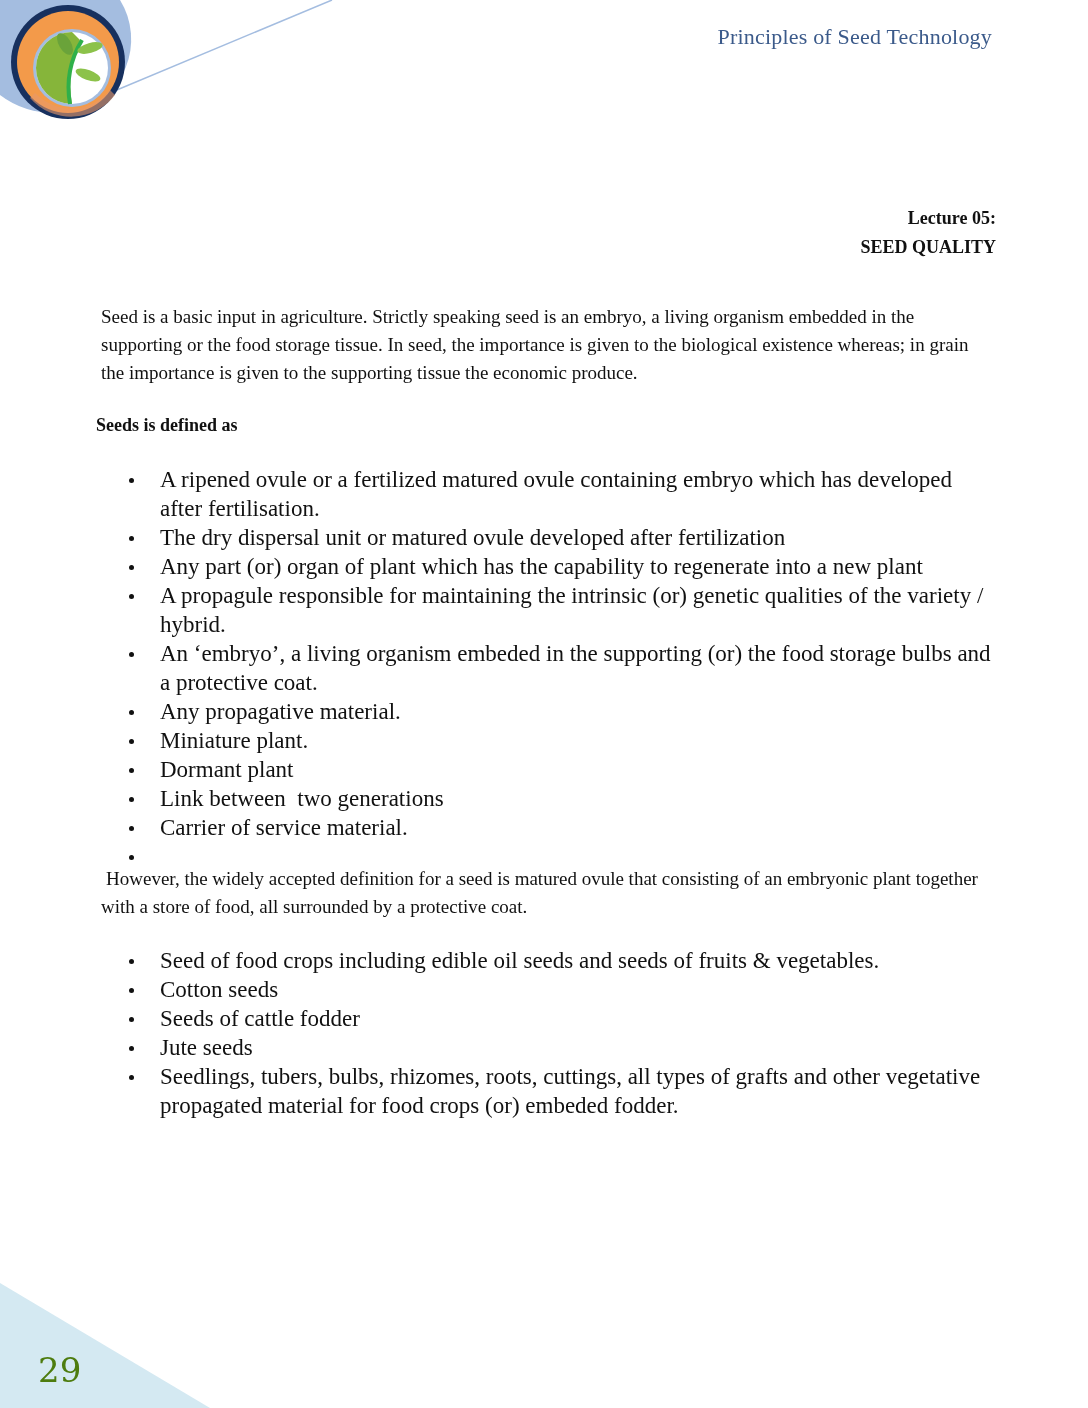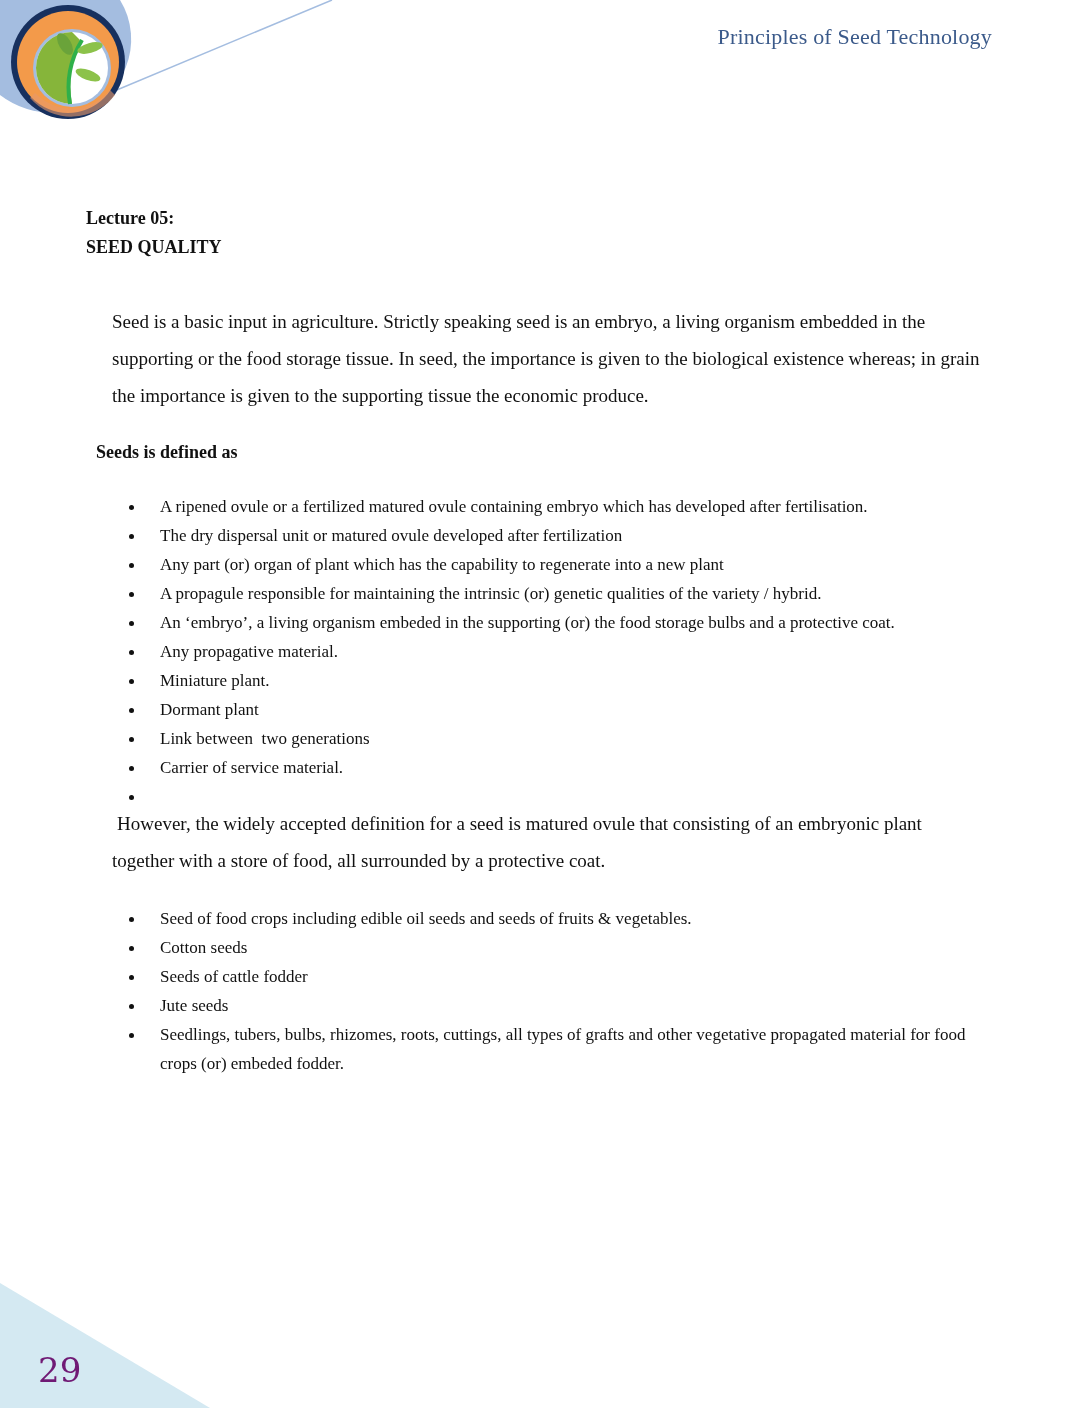--- a/index.html
+++ b/index.html
@@ -7,35 +7,35 @@
       width: 1088px; height: 1408px; position: relative; overflow: hidden;
       background: #ffffff; color: #111;
       font-family: "Liberation Serif", "DejaVu Serif", serif;
     }
     .logo-area { position: absolute; left: 0; top: 0; width: 340px; height: 130px; }
     .header-title {
       position: absolute; right: 96px; top: 24px;
       color: #3b5a8a; font-size: 22px; letter-spacing: 0.2px;
     }
     .content { position: absolute; left: 96px; top: 204px; width: 900px; }
-    .lecture-head { text-align: left; font-weight: bold; font-size: 18px; line-height: 29px; margin-left: -10px; }
-    p.body { font-size: 19px; line-height: 37px; margin: 16px; font-family: Liberation Serif, serif; }
+    .lecture-head { text-align: right; font-weight: bold; font-size: 18px; line-height: 29px; margin-left: -10px; }
+    p.body { font-size: 19px; line-height: 28px; margin: 5px; font-family: Liberation Serif, serif; }
     .para1 { margin-top: 41px !important; }
     .sec-head { font-weight: bold; font-size: 18px; line-height: 29px; margin: 24px 0 0 0; }
     ul.bullets { list-style: none; margin: 25px 0 0 0; padding: 0; }
-    ul.bullets li { position: relative; padding-left: 64px; font-size: 17px; line-height: 29px; }
+    ul.bullets li { position: relative; padding-left: 64px; font-size: 23px; line-height: 29px; }
     ul.bullets li .dot {
       position: absolute; left: 33px; top: 13px; width: 5px; height: 5px;
       border-radius: 50%; background: #111;
     }
     .para2 { margin-top: 23px !important; text-indent: 5px; }
     .sec-head2 { margin-top: 24px; padding-left: 6px; }
     .corner { position: absolute; left: 0; bottom: 0; width: 210px; height: 125px; }
     .page-num {
-      position: absolute; left: 38px; top: 1350px; color: #701a75;
+      position: absolute; left: 38px; top: 1350px; color: #4d7c0f;
       font-size: 34px; font-family: "DejaVu Serif", serif;
     }
   </style>
 </head>
 <body>
 
 <div class="logo-area">
   <svg width="340" height="130" viewBox="0 0 340 130">
     <path d="M0,0 L120,0 A75,75 0 0 1 75,112 Q30,118 0,95 Z" fill="#a4bde0"></path>
     <line x1="112" y1="92" x2="332" y2="0" stroke="#a4bde0" stroke-width="1.5"></line>

